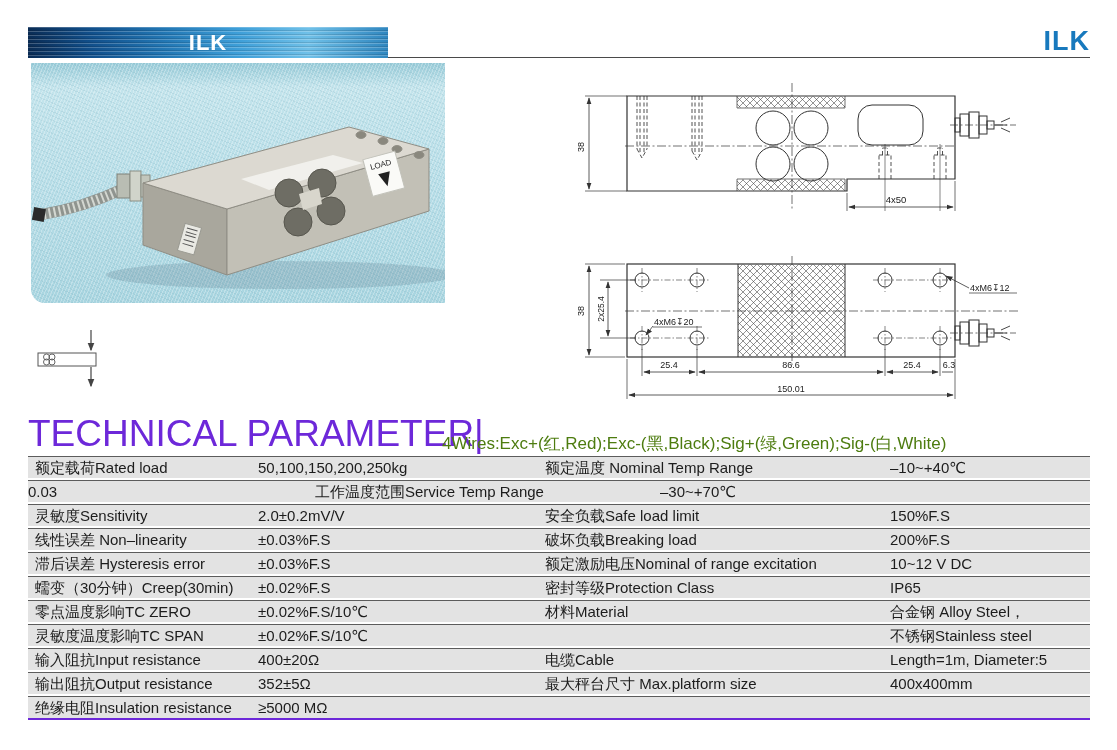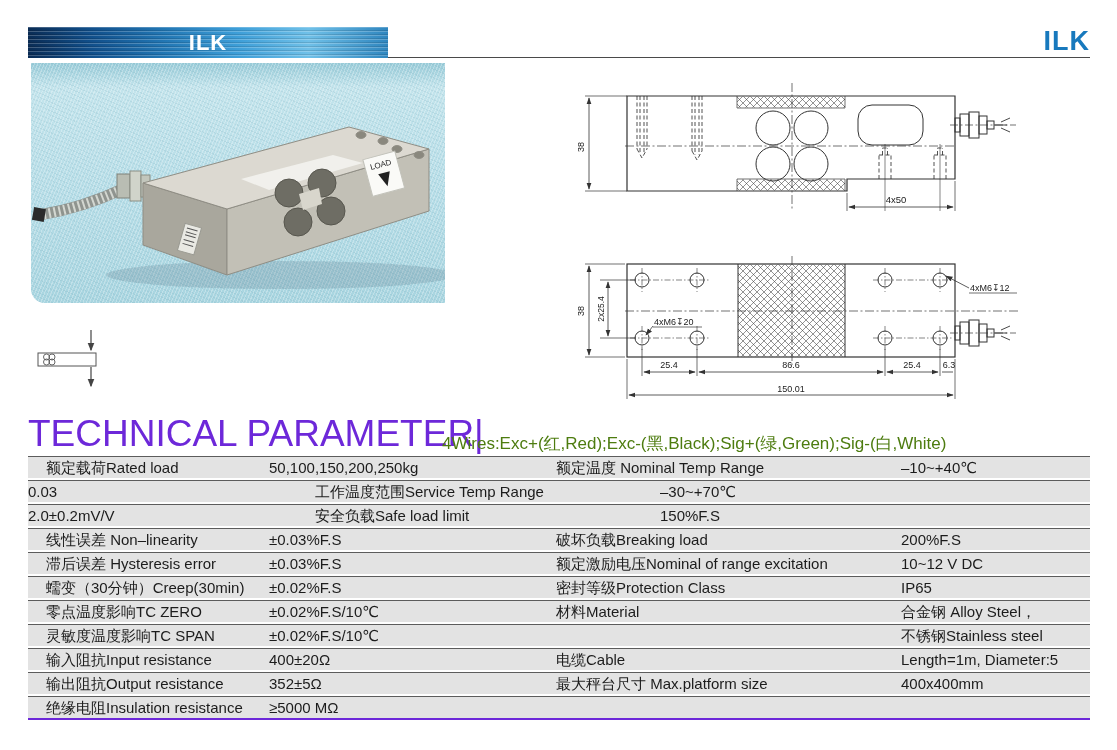--- a/index.html
+++ b/index.html
@@ -31,21 +31,21 @@
 
   
   .section-title{position:absolute;left:28px;top:413px;font-size:37px;color:#6d28d9;white-space:nowrap}
   .wires-note{position:absolute;left:442px;top:432px;font-size:17px;color:#4d7c0f;white-space:nowrap}
 
   
   .ptable{position:absolute;left:28px;top:456px;width:1062px}
   .prow{height:21px;border-top:1px solid #5c5c5c;margin-bottom:2px;background:#e3e3e3;
         display:flex;font-size:15px;line-height:21px;white-space:nowrap}
   .prow:last-child{border-bottom:2px solid #6d28d9}
-  .c1{margin-left:18px;min-width:223px}
+  .c1{margin-left:7px;min-width:223px}
   .c2{min-width:287px}
   .c3{min-width:345px}
   .c4{flex:1}
 </style>
 </head>
 <body>
 
 <div class="page">
 
   <div class="banner">
@@ -238,20 +238,21 @@
       <span class="c2">50,100,150,200,250kg</span>
       <span class="c3">额定温度 Nominal Temp Range</span>
       <span class="c4">–10~+40℃</span>
     </div>
     <div class="prow">
       <span class="c2">0.03</span>
       <span class="c3">工作温度范围Service Temp Range</span>
       <span class="c4">–30~+70℃</span>
     </div>
     <div class="prow">
+      <span class="c1">灵敏度Sensitivity</span>
       <span class="c2">2.0±0.2mV/V</span>
       <span class="c3">安全负载Safe load limit</span>
       <span class="c4">150%F.S</span>
     </div>
     <div class="prow">
       <span class="c1">线性误差 Non–linearity</span>
       <span class="c2">±0.03%F.S</span>
       <span class="c3">破坏负载Breaking load</span>
       <span class="c4">200%F.S</span>
     </div>

